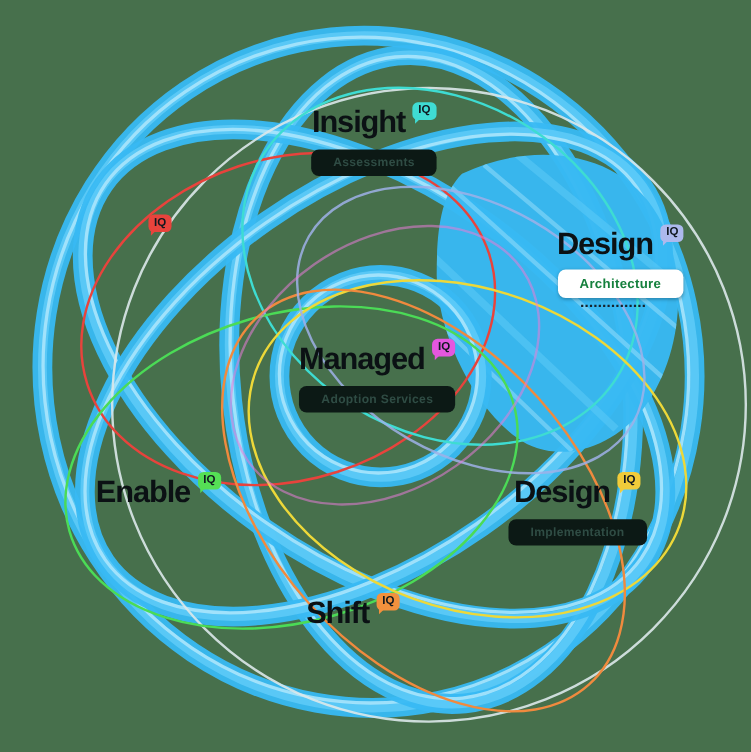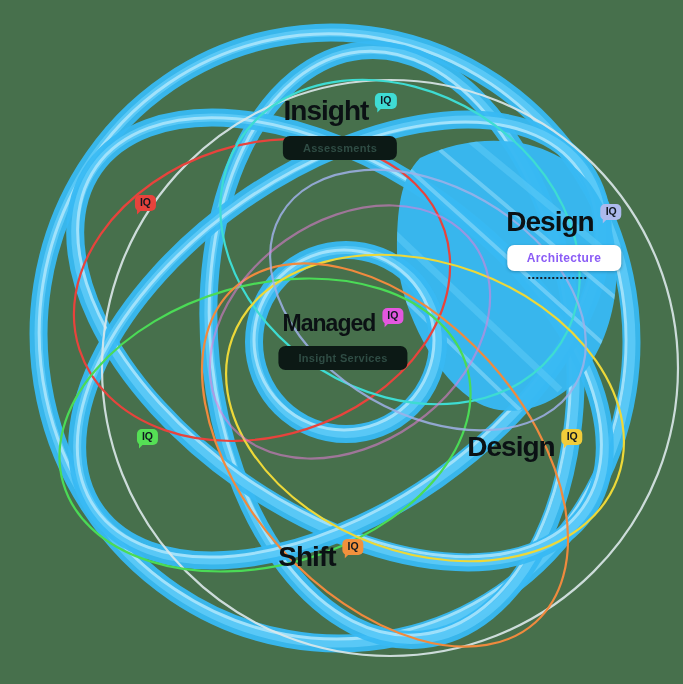--- a/index.html
+++ b/index.html
@@ -27,31 +27,31 @@
   .ring-pink{stroke:var(--ring-pink);opacity:.55;}
   .blob{fill:var(--brush);opacity:.97;}
   .blob-streak{stroke:var(--brush-light);stroke-width:4;opacity:.45;fill:none;}
   .blob-streak2{stroke:var(--brush-mid);stroke-width:7;opacity:.5;fill:none;}
 
   
   .node{position:absolute;display:flex;flex-direction:column;align-items:center;
         transform:translateX(-50%);z-index:5;}
   .title-row{display:flex;align-items:flex-start;}
   .title{font-size:28px;font-weight:bold;letter-spacing:-1px;color:var(--title);line-height:1;}
-  .title-lg{font-size:23px;}
+  .title-lg{font-size:28px;}
   .iq{position:relative;margin-left:7px;margin-top:-4px;
       font-size:10.5px;font-weight:bold;color:#101820;
       padding:2px 5px 3px;border-radius:5px;line-height:1;}
   .iq::after{content:"";position:absolute;left:2px;bottom:-4px;width:6px;height:6px;
       background:inherit;clip-path:polygon(0 0,100% 0,0 100%);}
   .tags{display:flex;gap:8px;margin-top:11px;}
   .tag{background:var(--badge-dark);color:var(--badge-text);
       font-size:11px;font-weight:bold;letter-spacing:.3px;
       padding:6px 20px;border-radius:7px;white-space:nowrap;}
-  .tag-light{background:#ffffff;color:#8b5cf6;font-size:12px;
+  .tag-light{background:#ffffff;color:#15803d;font-size:12px;
       box-shadow:0 1px 3px rgba(0,0,0,.25);}
   .dots{width:58px;height:0;border-bottom:2px dotted var(--dots);margin-top:6px;}
 </style>
 </head>
 <body>
 
 <div id="stage">
 
   <svg width="683" height="684" viewBox="0 0 683 684">
     <defs>
@@ -134,34 +134,38 @@
     </div>
     <div class="dots" style="align-self:flex-start;margin-left:22px;"></div>
   </div>
 
   <div class="node" style="left:343px;top:312px;">
     <div class="title-row">
       <span class="title title-lg">Managed</span>
       <span class="iq" style="background: rgb(228, 87, 223);">IQ</span>
     </div>
     <div class="tags">
-      <span class="tag">Insight Services</span>
+      <span class="tag">Adoption Services</span>
     </div>
   </div>
 
   <div class="node" style="left:144px;top:433px;">
     <div class="title-row">
+      <span class="title">Enable</span>
       <span class="iq" style="background: rgb(85, 223, 85);">IQ</span>
     </div>
   </div>
 
   <div class="node" style="left:525px;top:433px;">
     <div class="title-row">
       <span class="title">Design</span>
       <span class="iq" style="background: rgb(241, 204, 58);">IQ</span>
+    </div>
+    <div class="tags">
+      <span class="tag">Implementation</span>
     </div>
   </div>
 
   <div class="node" style="left:321px;top:543px;">
     <div class="title-row">
       <span class="title">Shift</span>
       <span class="iq" style="background: rgb(242, 145, 61);">IQ</span>
     </div>
   </div>
 

